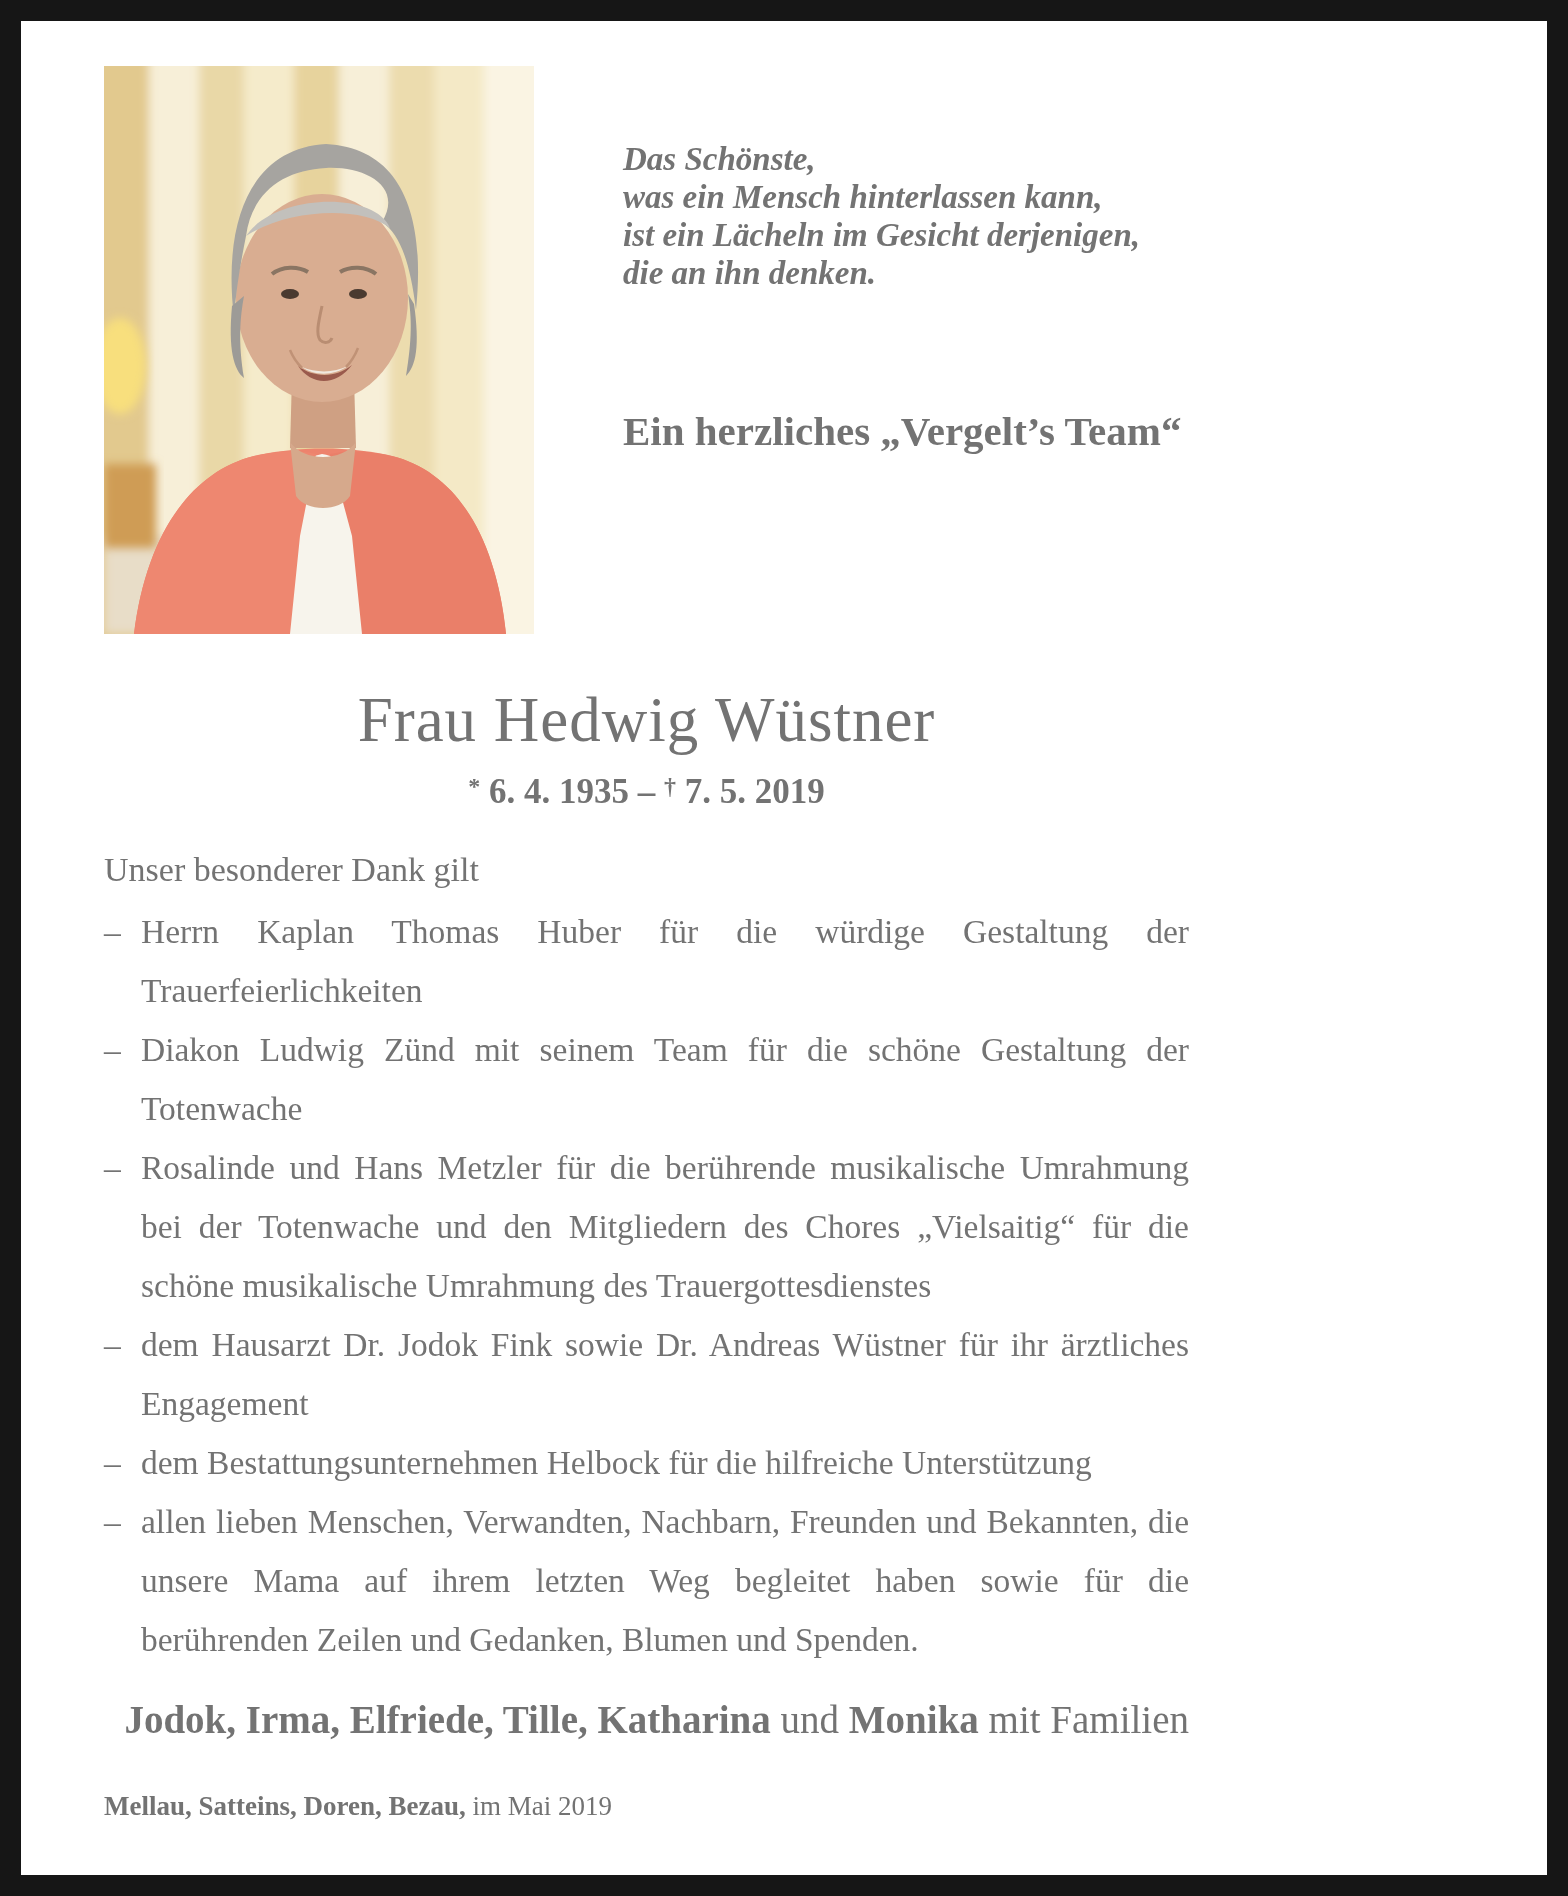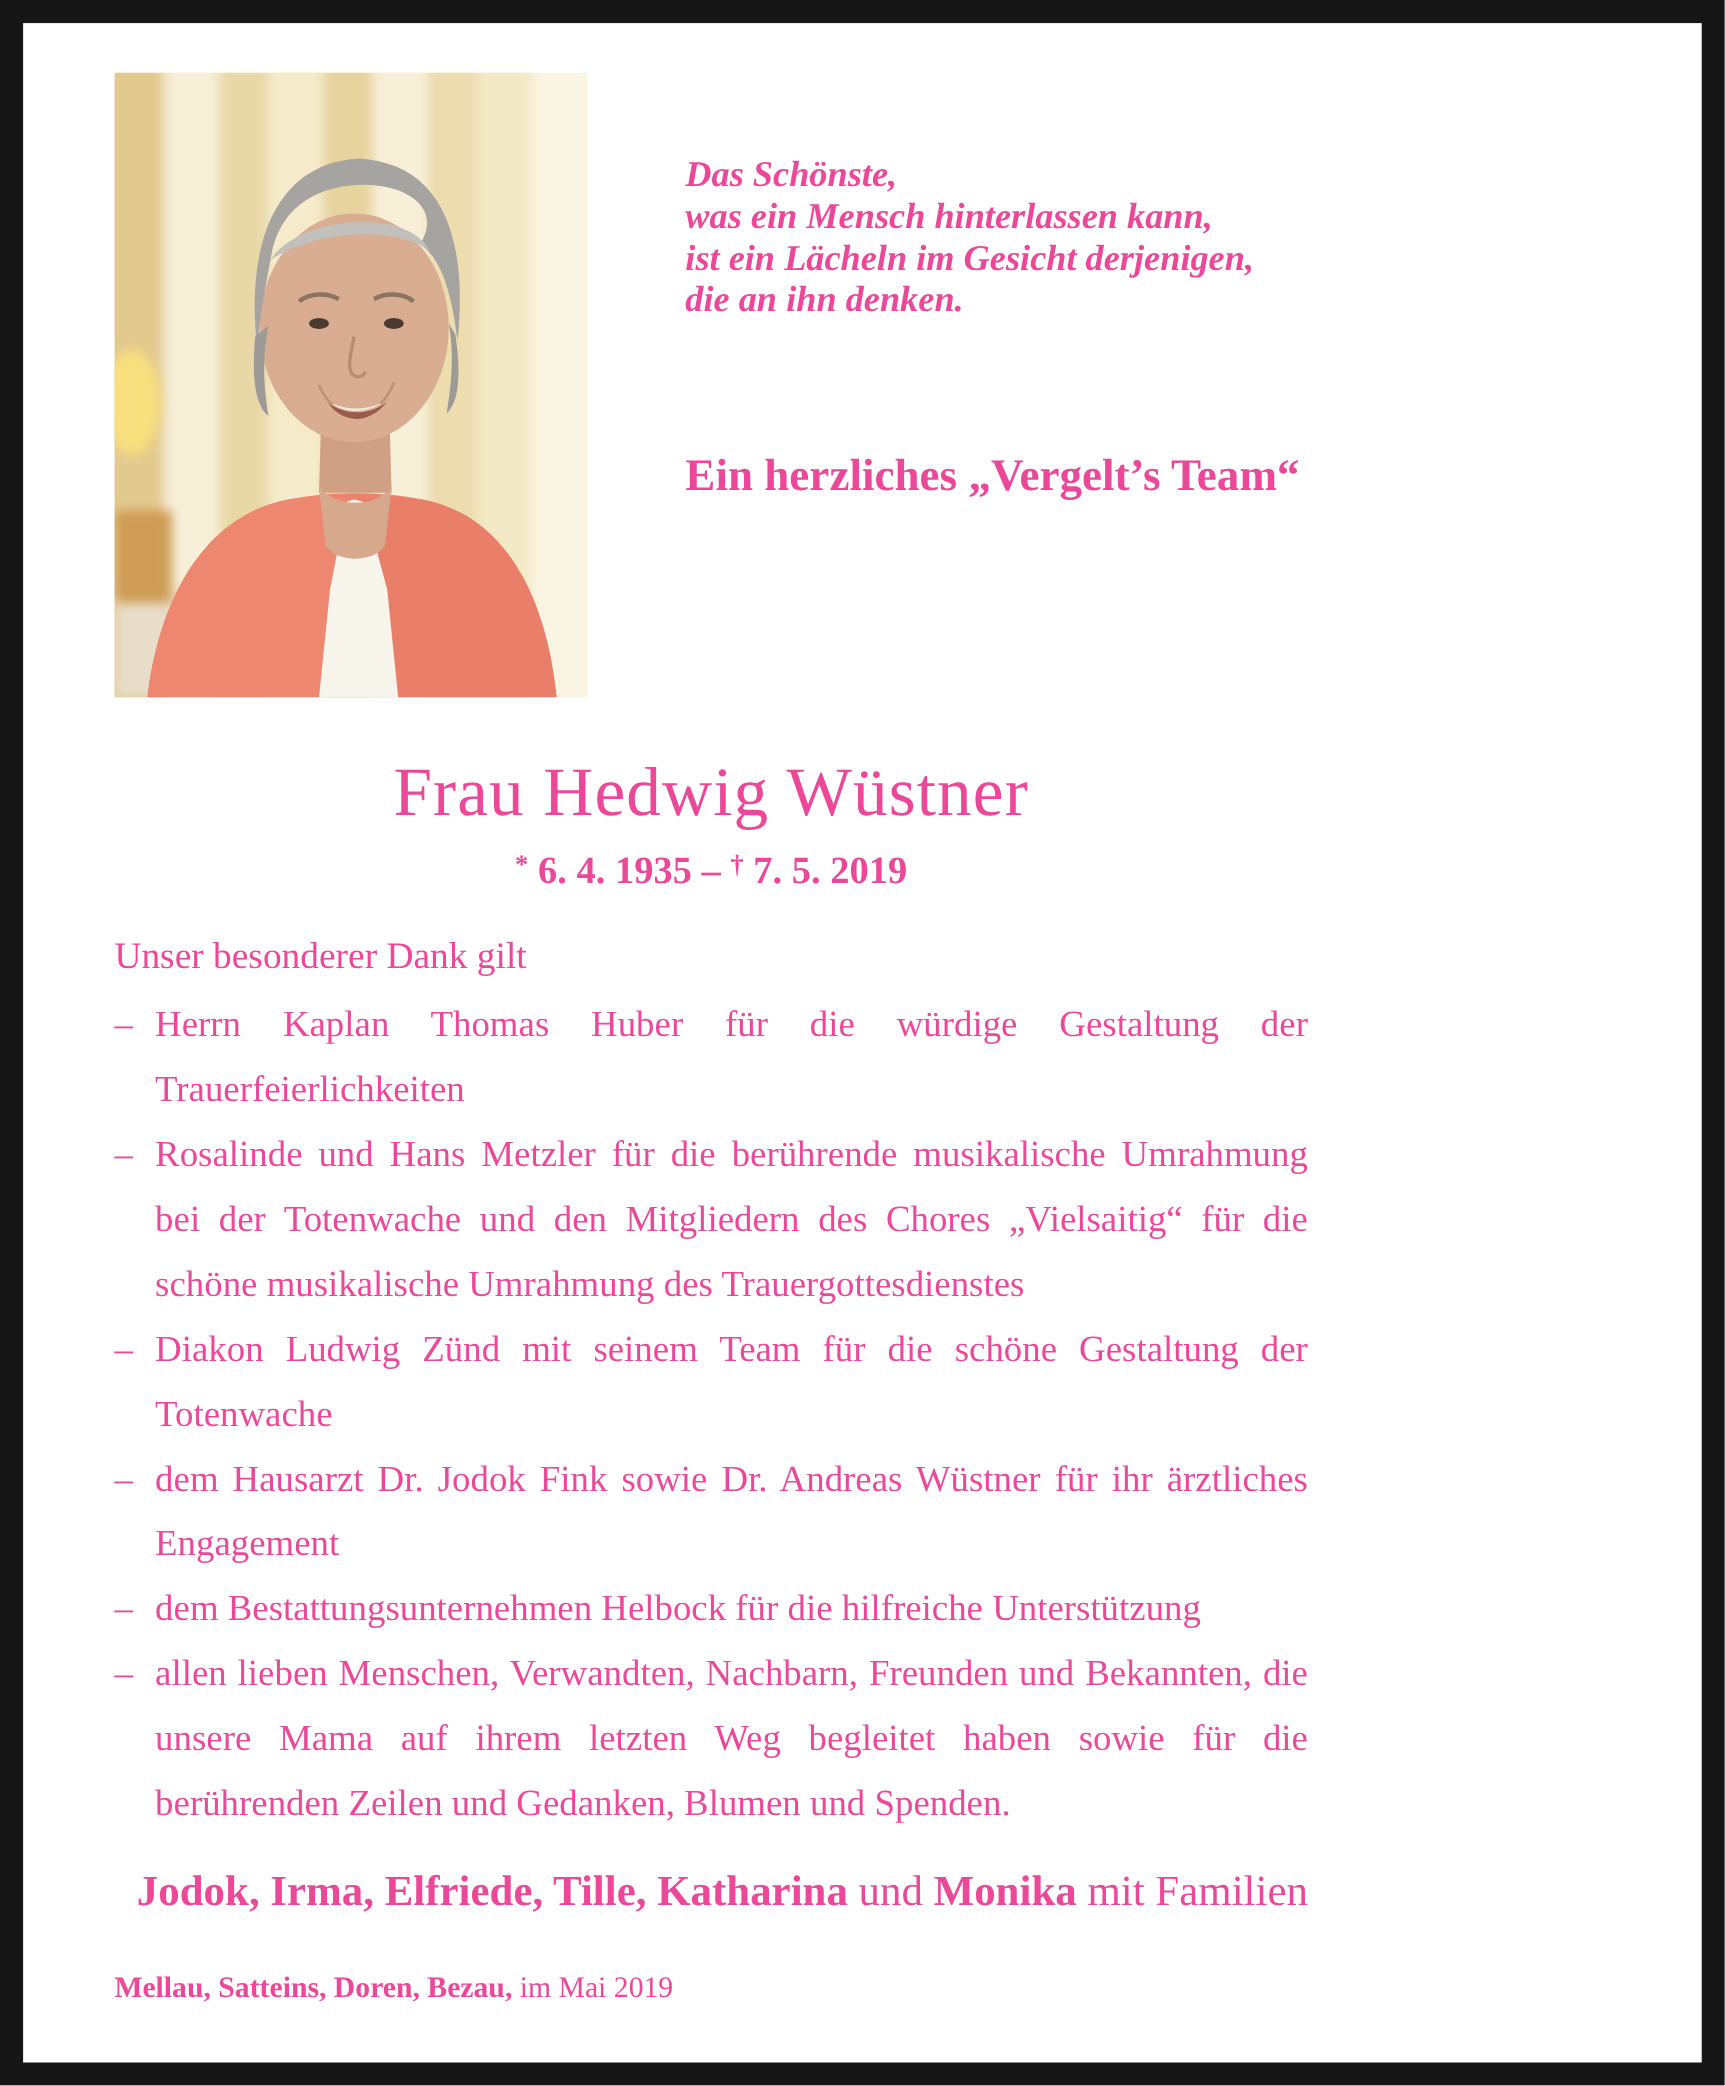--- a/index.html
+++ b/index.html
@@ -5,21 +5,21 @@
   html, body { margin: 0; padding: 0; background: #ffffff; }
   .page {
     position: relative;
     width: 1568px;
     height: 1896px;
     box-sizing: border-box;
     background: #ffffff;
     border: 21px solid #161616;
     padding: 45px 0 0 83px;
     font-family: "Liberation Serif", serif;
-    color: #ec4899;
+    color: #737373;
     overflow: hidden;
   }
   .top-section { display: flex; width: 1085px; }
   .portrait-frame {
     width: 430px; height: 568px; flex-shrink: 0; overflow: hidden;
   }
   .portrait { display: block; width: 430px; height: 568px; }
   .right-col { width: 566px; margin-left: 89px; }
   .quote {
     margin-top: 74px;
@@ -151,22 +151,22 @@
 
   <div class="name-block">
     <div class="deceased-name">Frau Hedwig Wüstner</div>
     <div class="dates"><span class="date-sym">*</span><span> 6. 4. 1935 </span><span>– </span><span class="date-sym">†</span><span> 7. 5. 2019</span></div>
   </div>
 
   <div class="dank-intro">Unser besonderer Dank gilt</div>
 
   <ul class="thanks-list">
     <li class="thanks-item"><span class="marker">–</span><span>Herrn Kaplan Thomas Huber für die würdige Gestaltung der Trauerfeierlichkeiten</span></li>
+    <li class="thanks-item"><span class="marker">–</span><span>Diakon Ludwig Zünd mit seinem Team für die schöne Gestaltung der Totenwache</span></li>
     <li class="thanks-item"><span class="marker">–</span><span>Rosalinde und Hans Metzler für die berührende musikalische Umrahmung bei der Totenwache und den Mitgliedern des Chores „Vielsaitig“ für die schöne musikalische Umrahmung des Trauergottesdienstes</span></li>
-    <li class="thanks-item"><span class="marker">–</span><span>Diakon Ludwig Zünd mit seinem Team für die schöne Gestaltung der Totenwache</span></li>
     <li class="thanks-item"><span class="marker">–</span><span>dem Hausarzt Dr. Jodok Fink sowie Dr. Andreas Wüstner für ihr ärztliches Engagement</span></li>
     <li class="thanks-item"><span class="marker">–</span><span>dem Bestattungsunternehmen Helbock für die hilfreiche Unterstützung</span></li>
     <li class="thanks-item"><span class="marker">–</span><span>allen lieben Menschen, Verwandten, Nachbarn, Freunden und Bekannten, die unsere Mama auf ihrem letzten Weg begleitet haben sowie für die berührenden Zeilen und Gedanken, Blumen und Spenden.</span></li>
   </ul>
 
   <div class="family-line"><span class="bold">Jodok, Irma, Elfriede, Tille, Katharina</span><span> und </span><span class="bold">Monika</span><span> mit Familien</span></div>
 
   <div class="places-line"><span class="bold">Mellau, Satteins, Doren, Bezau,</span><span> im Mai 2019</span></div>
 
 </div>

